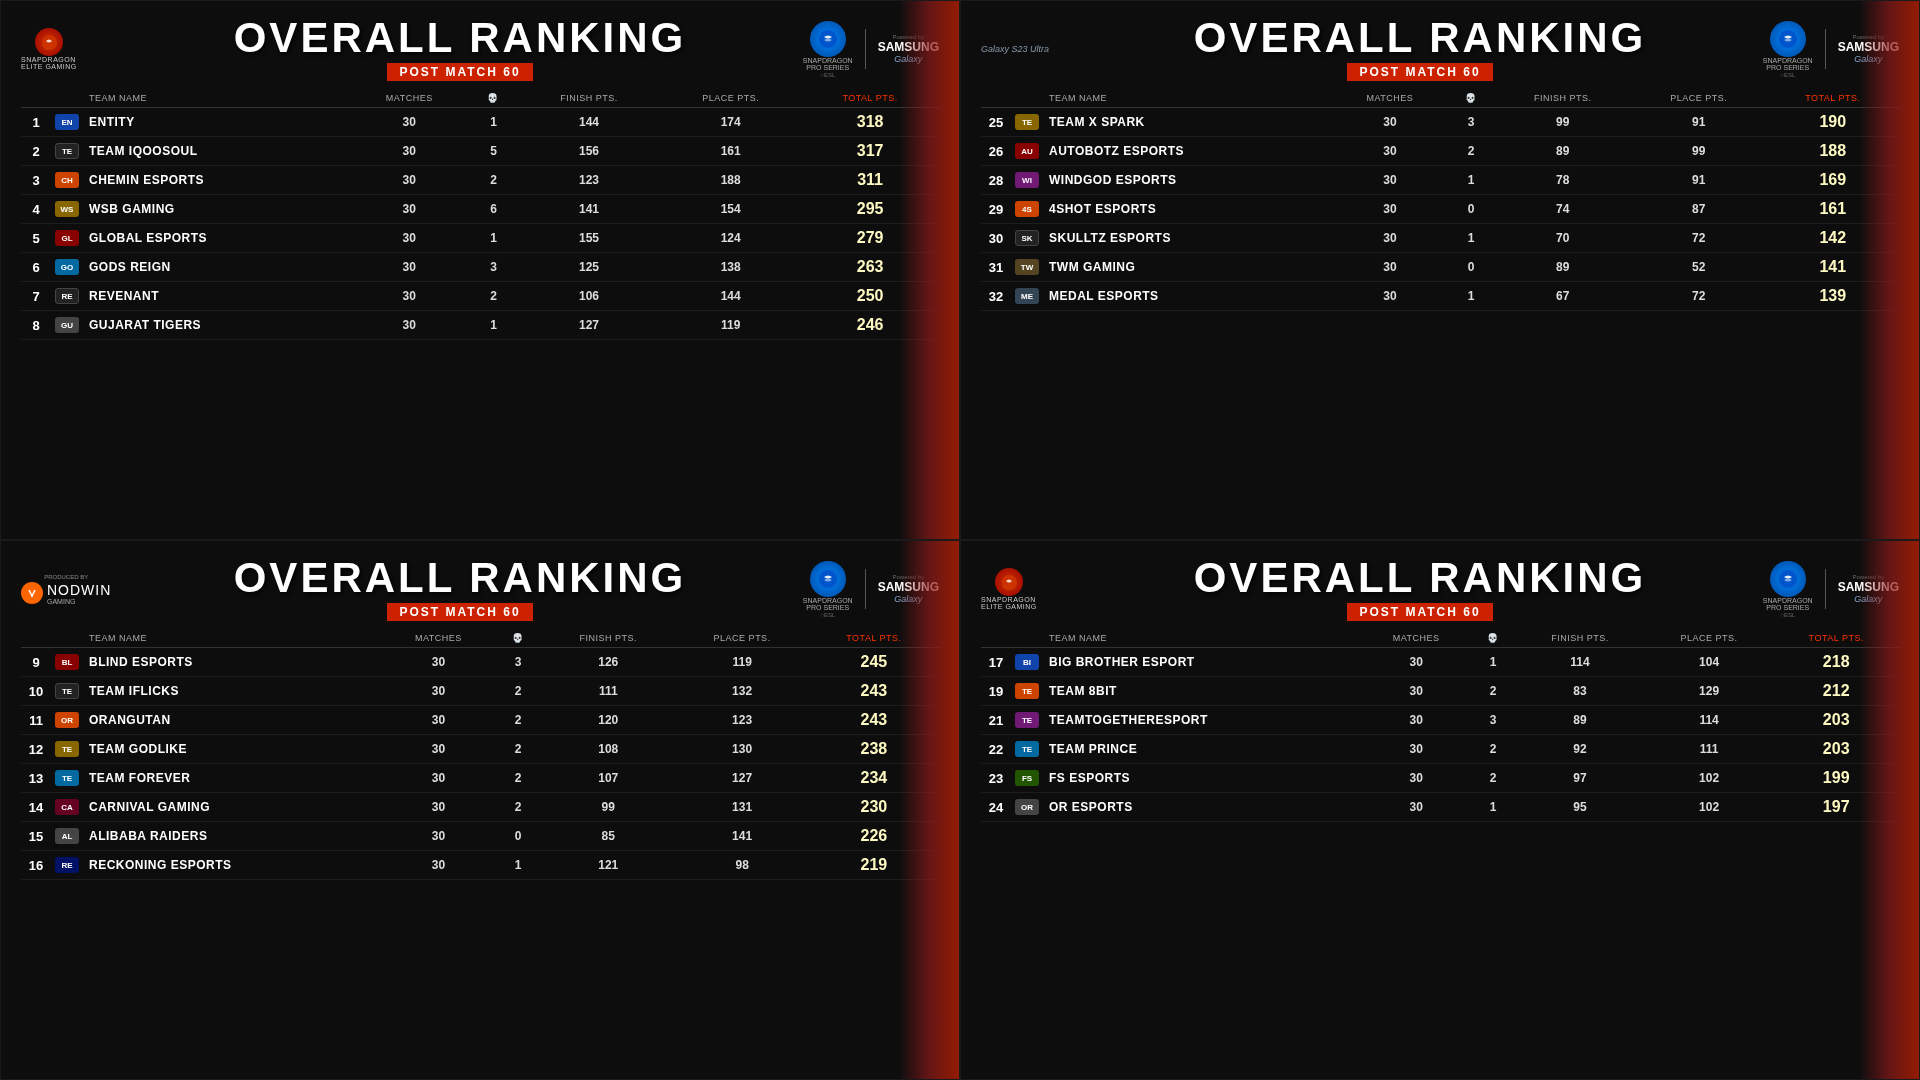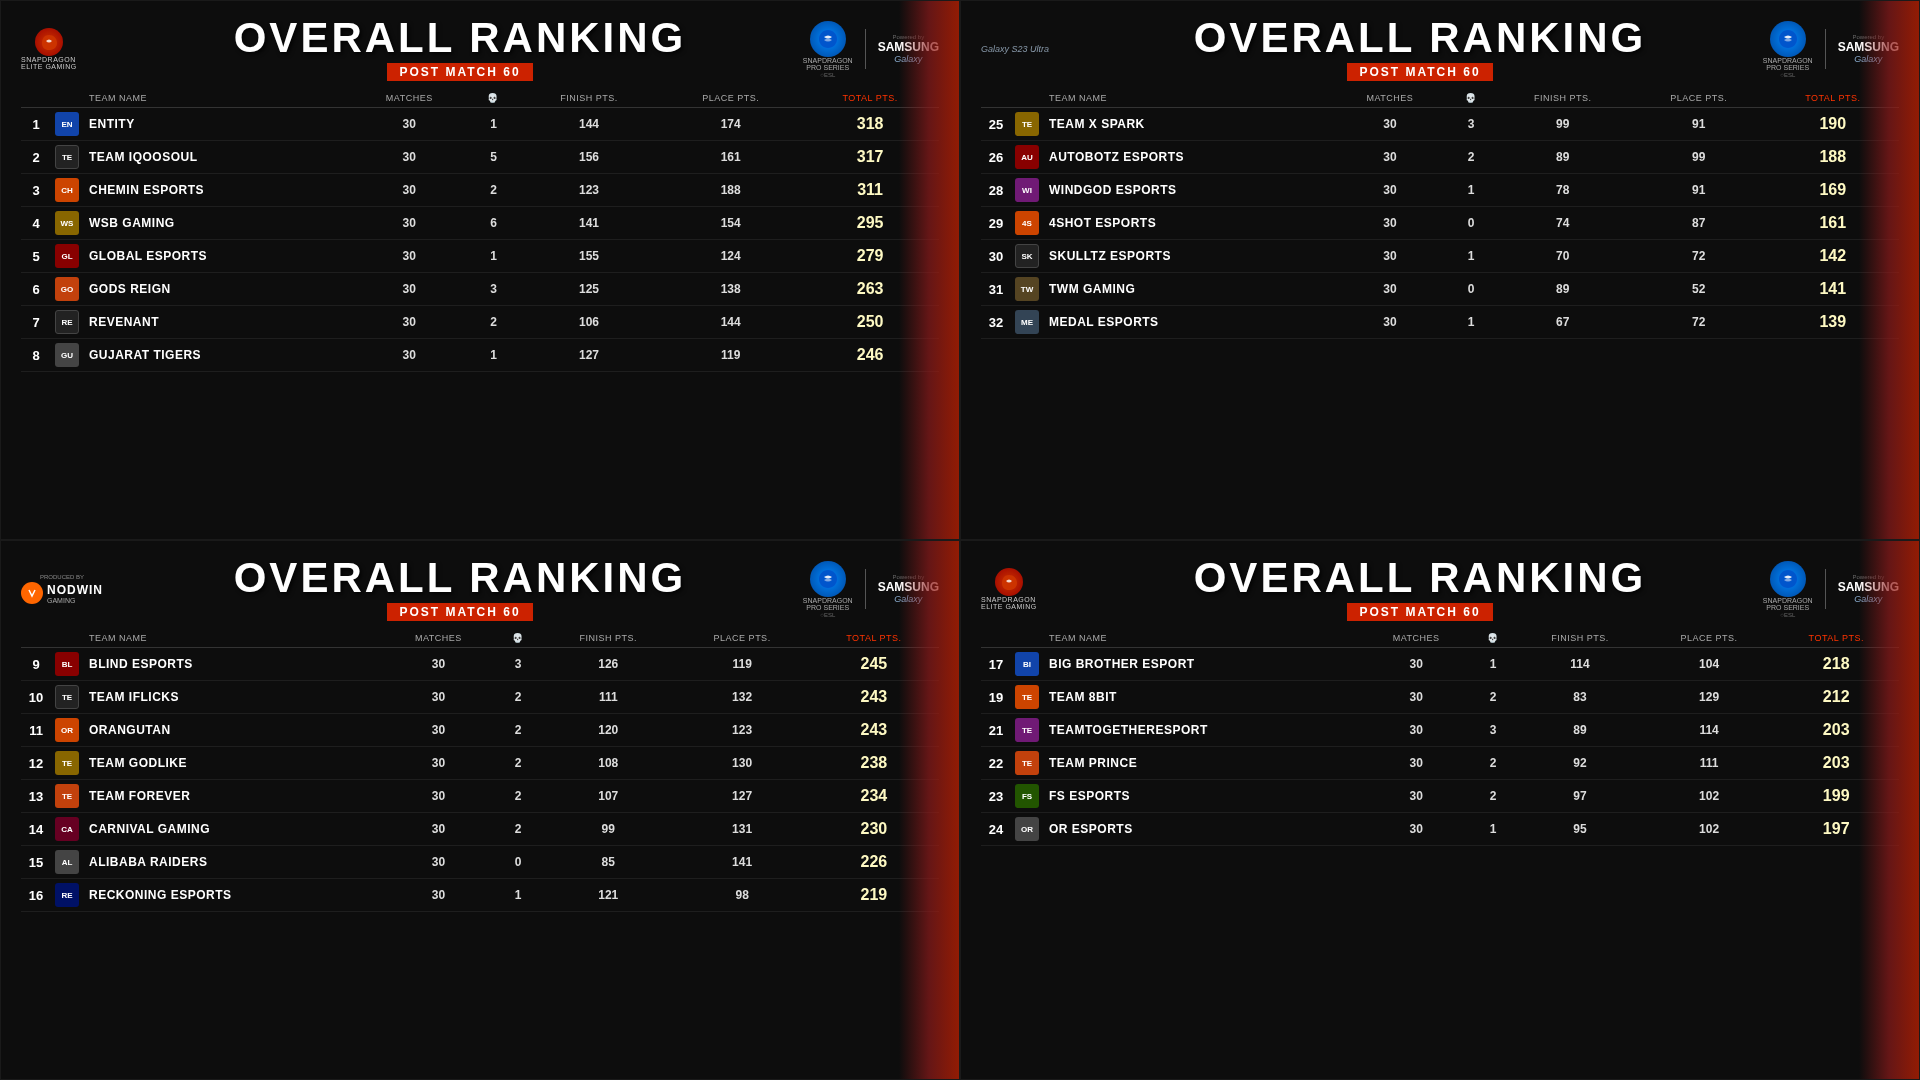--- a/index.html
+++ b/index.html
@@ -218,37 +218,37 @@
     }
 
     tbody tr td.total-pts {
       color: #fef9c3;
       font-weight: 700;
       font-size: 16px;
     }
 
     .team-logo {
       width: 24px;
-      height: 24px;
+      height: 16px;
       border-radius: 3px;
       display: flex;
       align-items: center;
       justify-content: center;
       font-size: 8px;
       font-weight: bold;
       color: white;
       margin: 0 auto;
     }
 
     
     .tl-blue { background: #1144aa; }
     .tl-dark { background: #222; border: 1px solid #444; }
     .tl-orange { background: #cc4400; }
     .tl-gold { background: #886600; }
-    .tl-purple { background: #c2410c; }
+    .tl-purple { background: #0369a1; }
     .tl-green { background: #225500; }
     .tl-red { background: #880000; }
     .tl-gray { background: #444; }
     .tl-teal { background: #701a75; }
     .tl-navy { background: #001166; }
     .tl-maroon { background: #660022; }
     .tl-brown { background: #554422; }
     .tl-slate { background: #334455; }
   </style>
 </head>
@@ -566,21 +566,21 @@
           <div class="logo-nodwin">
       <div class="prod-text">PRODUCED BY</div>
       <div style="display:flex;align-items:center;gap:4px;">
         <div style="width:22px;height:22px;background:#ff6600;border-radius:50%;display:flex;align-items:center;justify-content:center;">
           <svg width="14" height="14" viewBox="0 0 14 14">
                 <circle cx="7" cy="7" r="6" fill="#ff6600"></circle>
                 <path d="M4 4 L7 10 L10 4" stroke="white" stroke-width="1.5" fill="none"></path>
               </svg>
         </div>
         <div>
-          <div style="font-size:12px;font-weight:700;color:white;letter-spacing:1px;text-align:right;">NODWIN</div>
+          <div style="font-size:14px;font-weight:400;color:white;letter-spacing:1px;text-align:right;">NODWIN</div>
           <div style="font-size:7px;color:#aaa;">GAMING</div>
         </div>
       </div>
     </div>
         </div>
         <div class="title-block">
           <div class="title-main">OVERALL RANKING</div>
           <div class="title-sub">POST MATCH 60</div>
         </div>
 

